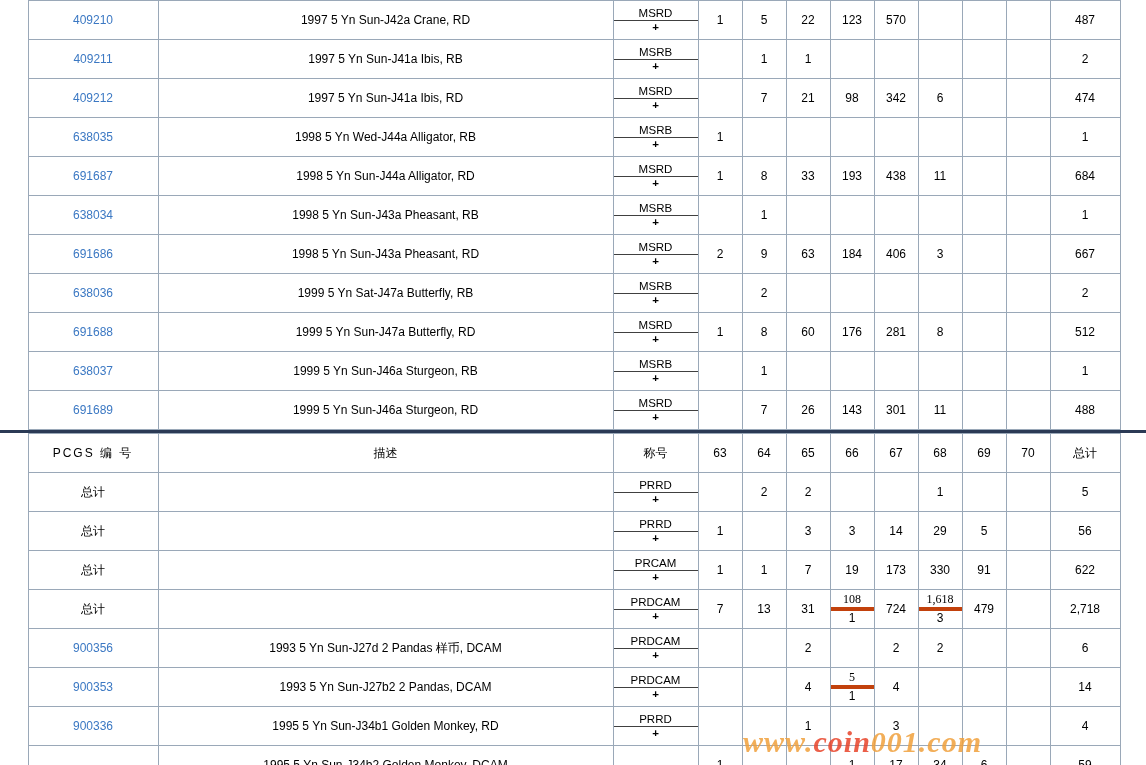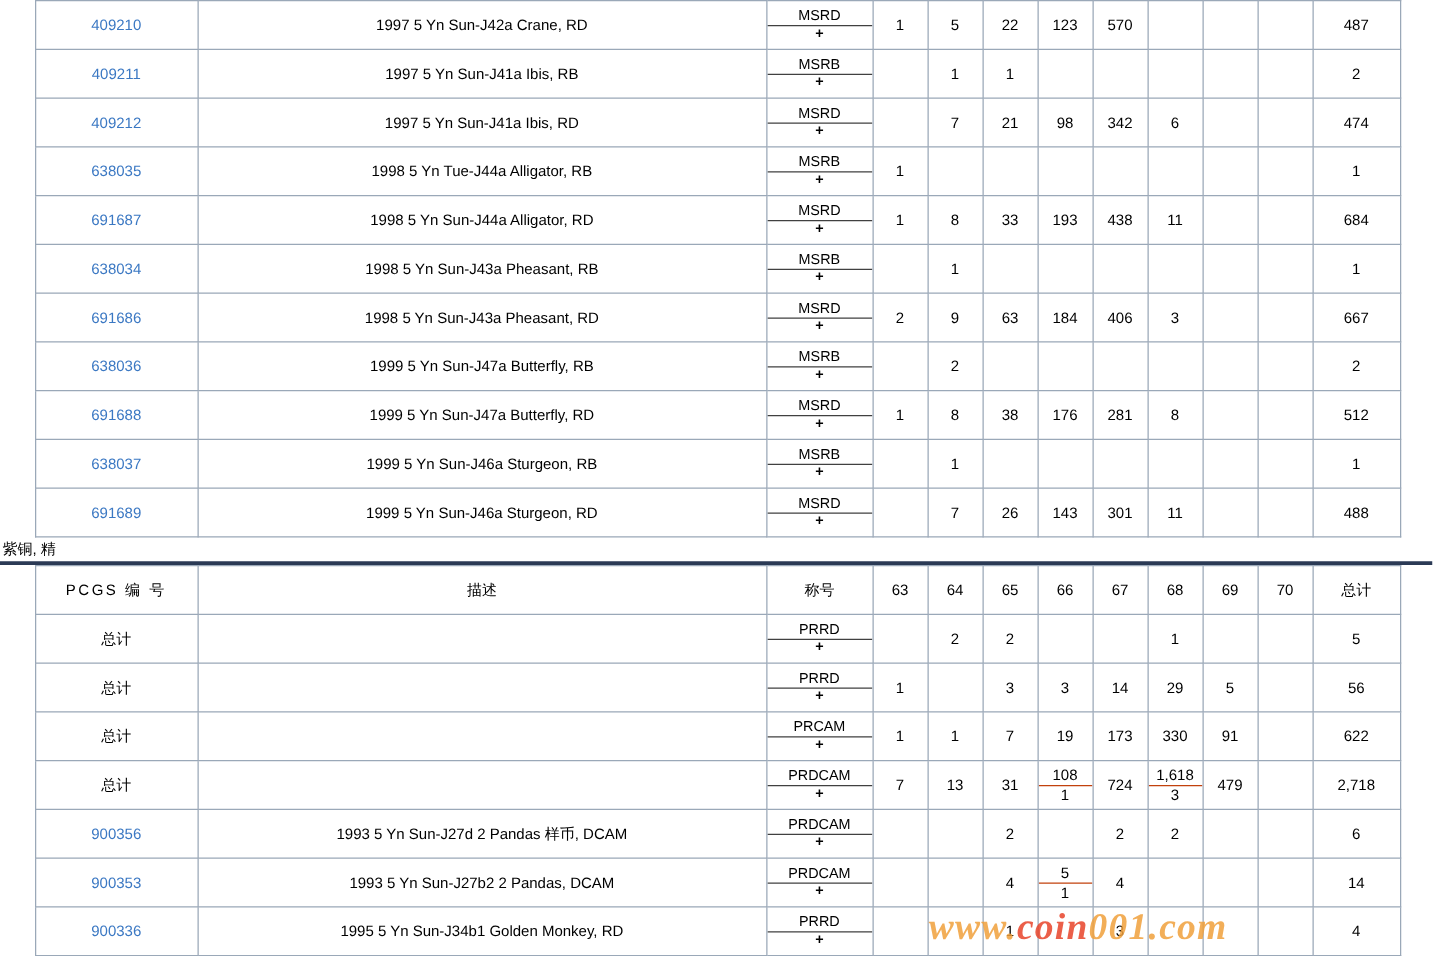--- a/index.html
+++ b/index.html
@@ -72,22 +72,23 @@
     padding: 0 2px 1px;
     font-size: 11.5px;
     font-weight: bold;
   }
   .split {
     display: block;
     line-height: 1.05;
   }
   .split .top {
     display: block;
-    border-bottom: 1px solid #c2410c;
+    border-bottom: 4px solid #c2410c;
     padding: 1px 2px;
+    font-family: Liberation Serif, serif;
   }
   .split .bot {
     display: block;
     padding: 1px 2px;
   }
 
   
   .section-label {
     font-size: 12px;
     color: #000;
@@ -207,21 +208,21 @@
         <td>342</td>
         <td>6</td>
         <td></td>
         <td></td>
         <td>474</td>
         <td style="border:none"></td>
       </tr>
       <tr>
         <td style="border:none"></td>
         <td><a class="num-link" href="#">638035</a></td>
-        <td class="desc">1998 5 Yn Tue-J44a Alligator, RB</td>
+        <td class="desc">1998 5 Yn Wed-J44a Alligator, RB</td>
         <td class="desig-cell">
             <span class="desig">
               <span class="top">MSRB</span>
               <span class="bot">+</span>
             </span>
           </td>
         <td>1</td>
         <td></td>
         <td></td>
         <td></td>
@@ -291,21 +292,21 @@
         <td>406</td>
         <td>3</td>
         <td></td>
         <td></td>
         <td>667</td>
         <td style="border:none"></td>
       </tr>
       <tr>
         <td style="border:none"></td>
         <td><a class="num-link" href="#">638036</a></td>
-        <td class="desc">1999 5 Yn Sun-J47a Butterfly, RB</td>
+        <td class="desc">1999 5 Yn Sat-J47a Butterfly, RB</td>
         <td class="desig-cell">
             <span class="desig">
               <span class="top">MSRB</span>
               <span class="bot">+</span>
             </span>
           </td>
         <td></td>
         <td>2</td>
         <td></td>
         <td></td>
@@ -321,21 +322,21 @@
         <td><a class="num-link" href="#">691688</a></td>
         <td class="desc">1999 5 Yn Sun-J47a Butterfly, RD</td>
         <td class="desig-cell">
             <span class="desig">
               <span class="top">MSRD</span>
               <span class="bot">+</span>
             </span>
           </td>
         <td>1</td>
         <td>8</td>
-        <td>38</td>
+        <td>60</td>
         <td>176</td>
         <td>281</td>
         <td>8</td>
         <td></td>
         <td></td>
         <td>512</td>
         <td style="border:none"></td>
       </tr>
       <tr>
         <td style="border:none"></td>
@@ -375,21 +376,20 @@
         <td>301</td>
         <td>11</td>
         <td></td>
         <td></td>
         <td>488</td>
         <td style="border:none"></td>
       </tr>
     </tbody>
   </table>
 
-  <div class="section-label">紫铜, 精</div>
   <div class="section-rule"></div>
 
   <table class="grid">
     <colgroup>
       <col class="c-pad">
         <col class="c-num">
         <col class="c-desc">
         <col class="c-desig">
       <col class="c-g">
         <col class="c-g">

